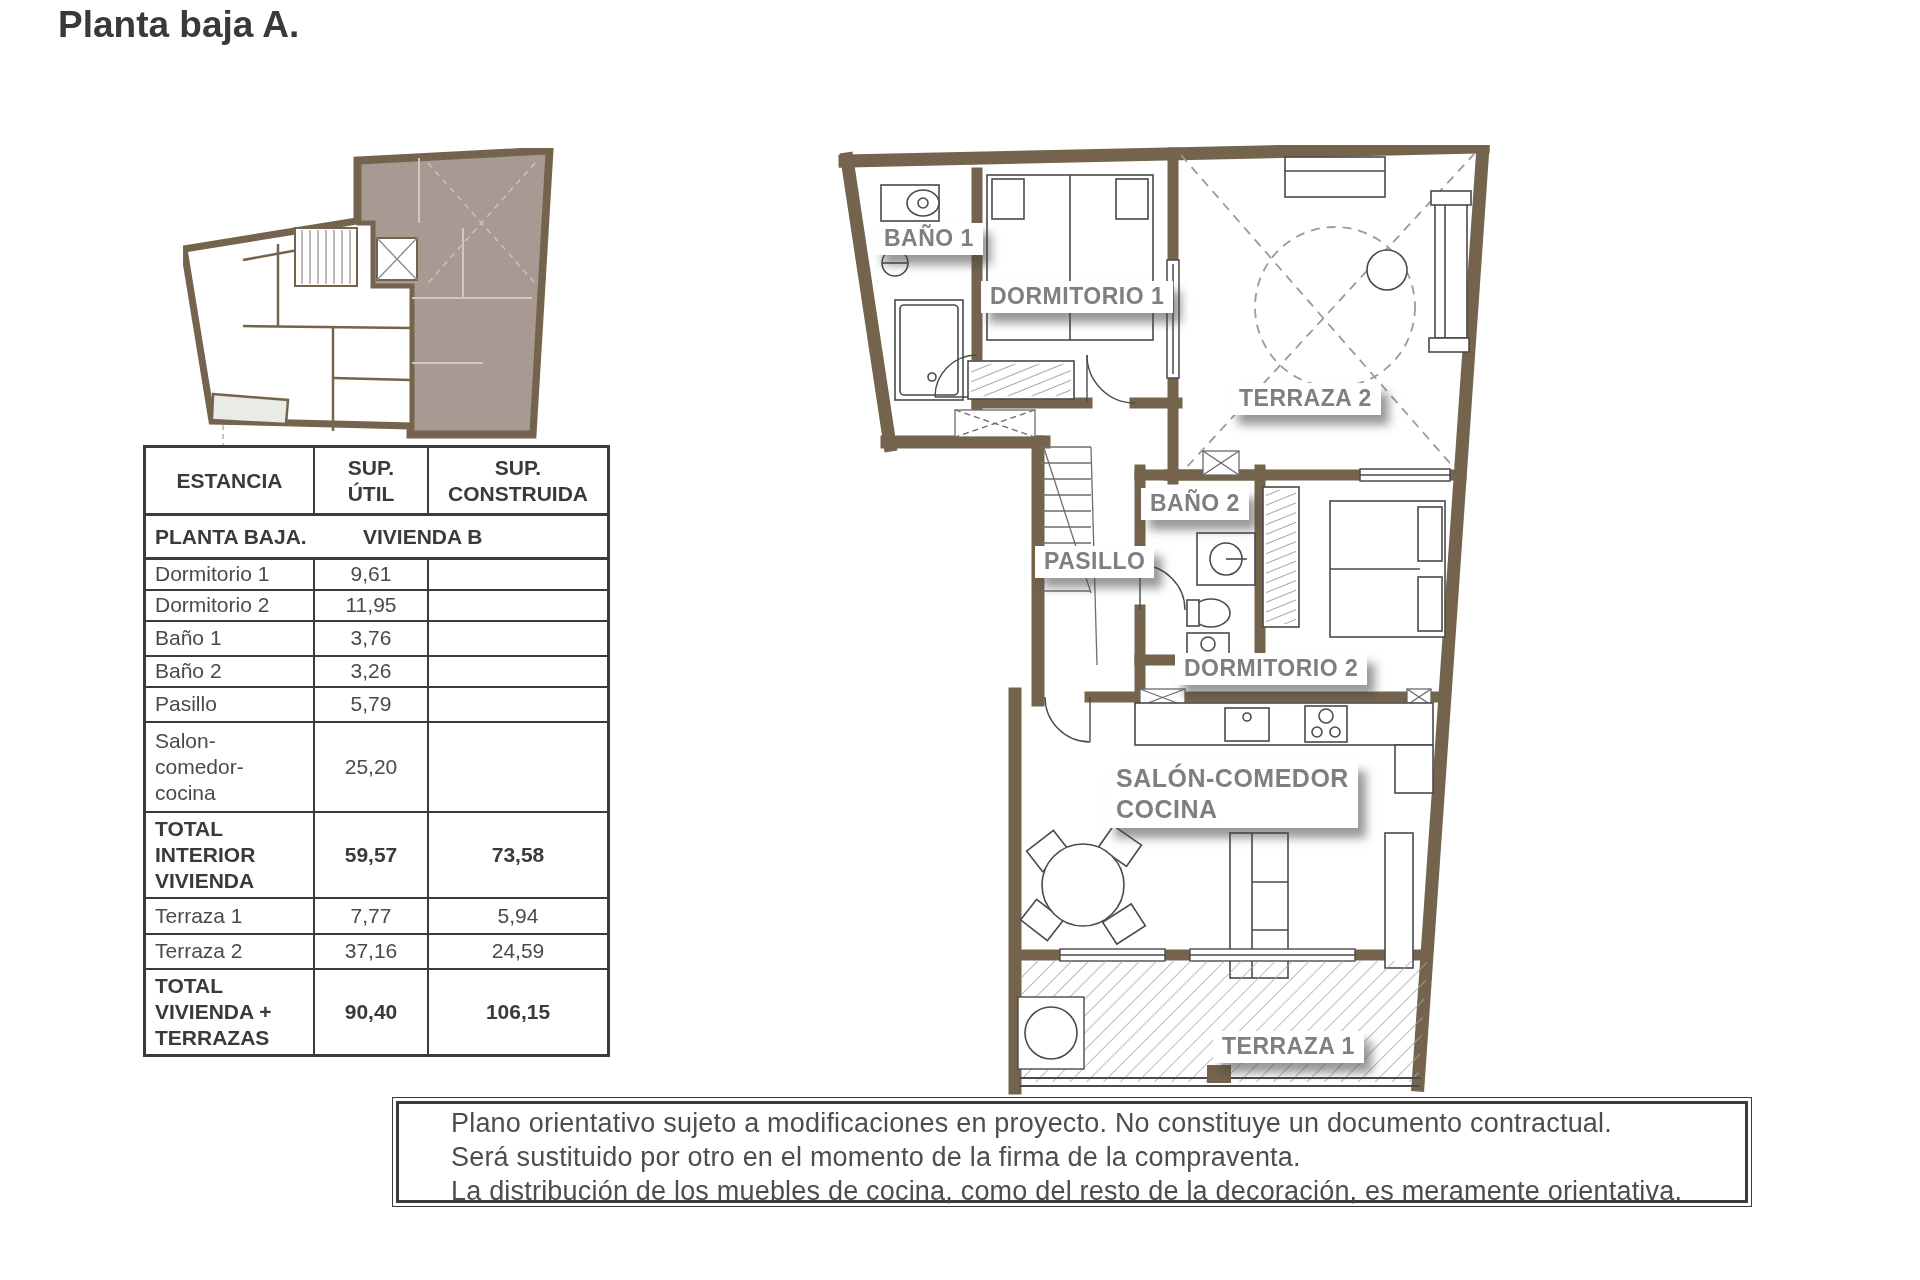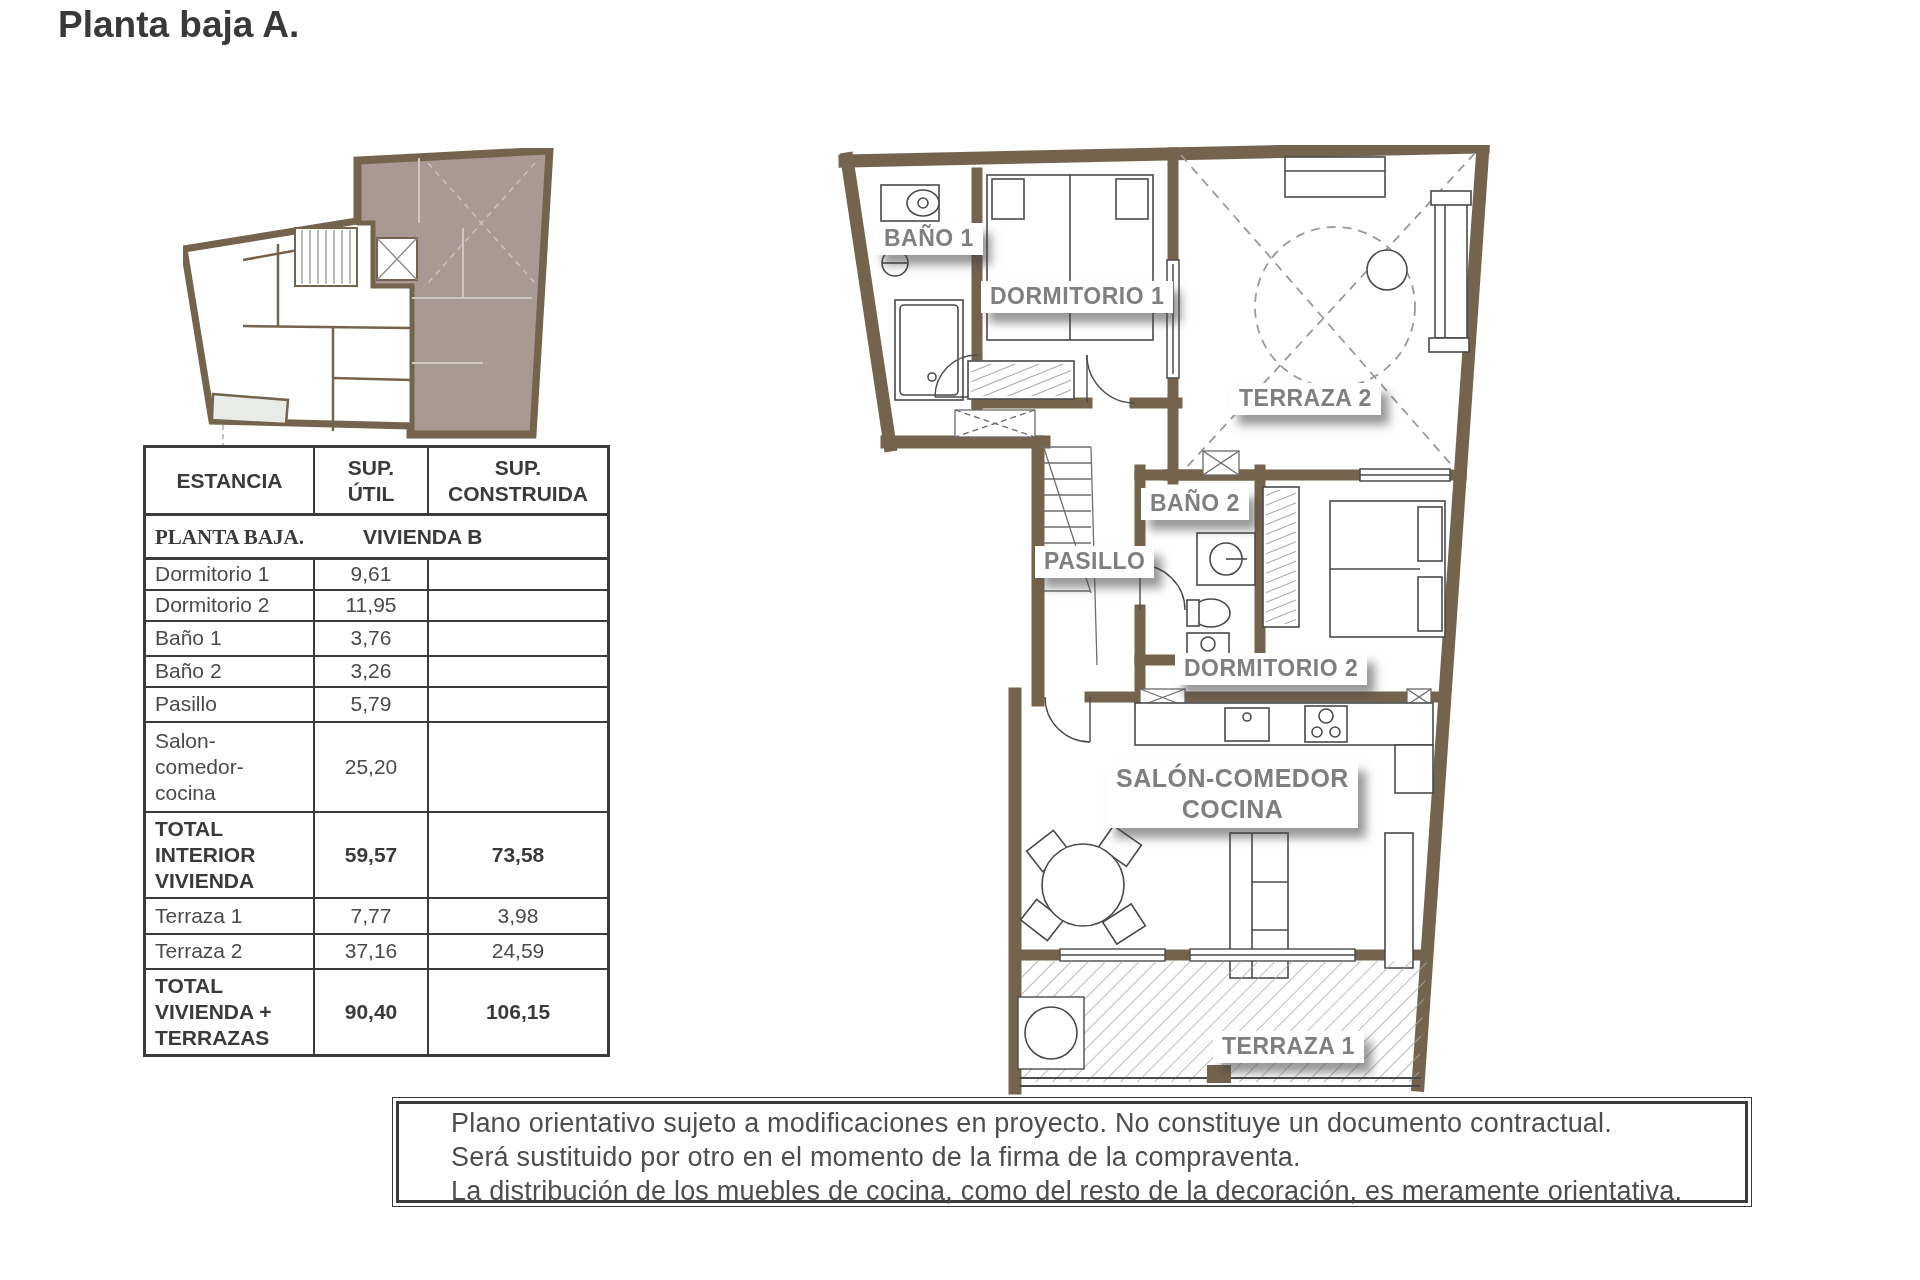--- a/index.html
+++ b/index.html
@@ -12,36 +12,36 @@
 
   
   .key-plan{position:absolute;left:183px;top:148px;width:390px;height:302px;}
 
   
   .main-plan{position:absolute;left:835px;top:145px;width:660px;height:950px;}
   .main-plan svg{position:absolute;left:0;top:0;}
   .room-label{position:absolute;background:#ffffff;color:#7f7f7f;font-weight:700;
     font-size:23px;letter-spacing:.5px;padding:2px 9px 3px 9px;white-space:nowrap;
     box-shadow:8px 10px 9px rgba(70,70,70,.55);}
-  .room-label.two-line{text-align:center;white-space:pre-line;font-size:25px;line-height:31px;}
+  .room-label.two-line{white-space:pre-line;font-size:25px;line-height:31px;}
 
   
   .area-table{position:absolute;left:143px;top:445px;border-collapse:collapse;table-layout:fixed;}
   .area-table td,.area-table th{border:2px solid #3b3b3b;font-size:21px;color:#4a4a4a;
     vertical-align:middle;padding:0 0 0 9px;text-align:left;line-height:26px;}
   .area-table{border:3px solid #3b3b3b;}
   .area-table .c-name{width:167px;}
   .area-table .c-util{width:112px;}
   .area-table .c-cons{width:178px;}
   .area-table th{font-weight:700;text-align:center;padding:0;white-space:pre-line;color:#3a3a3a;}
   .area-table .num{text-align:center;padding:0;}
   .area-table .head-row th{border-bottom:3px solid #3b3b3b;height:65px;}
   .area-table .section-row td{border-bottom:3px solid #3b3b3b;height:41px;font-weight:700;color:#3a3a3a;}
   .area-table .section-inner{display:flex;}
-  .area-table .section-left{width:208px;font-family:Liberation Serif, serif;}
+  .area-table .section-left{width:208px;}
   .area-table .bold-row td{font-weight:700;color:#3a3a3a;}
   .pre{white-space:pre-line;}
 
   
   .disclaimer{position:absolute;left:392px;top:1097px;width:1360px;height:110px;
     border:1px solid #3b3b3b;box-shadow:inset 0 0 0 3px #ffffff,inset 0 0 0 6px #3b3b3b;
     box-sizing:border-box;padding:8px 0 18px 58px;}
   .disclaimer div{font-size:27px;line-height:34px;color:#4d4d4d;letter-spacing:.2px;}
 </style>
 </head>
@@ -152,21 +152,21 @@
     <tr class="bold-row" style="height:86px">
       <td class="pre">TOTAL
 INTERIOR
 VIVIENDA</td>
       <td class="num">59,57</td>
       <td class="num">73,58</td>
     </tr>
     <tr style="height:36px">
       <td>Terraza 1</td>
       <td class="num">7,77</td>
-      <td class="num">3,98</td>
+      <td class="num">5,94</td>
     </tr>
     <tr style="height:35px">
       <td>Terraza 2</td>
       <td class="num">37,16</td>
       <td class="num">24,59</td>
     </tr>
     <tr class="bold-row" style="height:87px">
       <td class="pre">TOTAL
 VIVIENDA +
 TERRAZAS</td>

